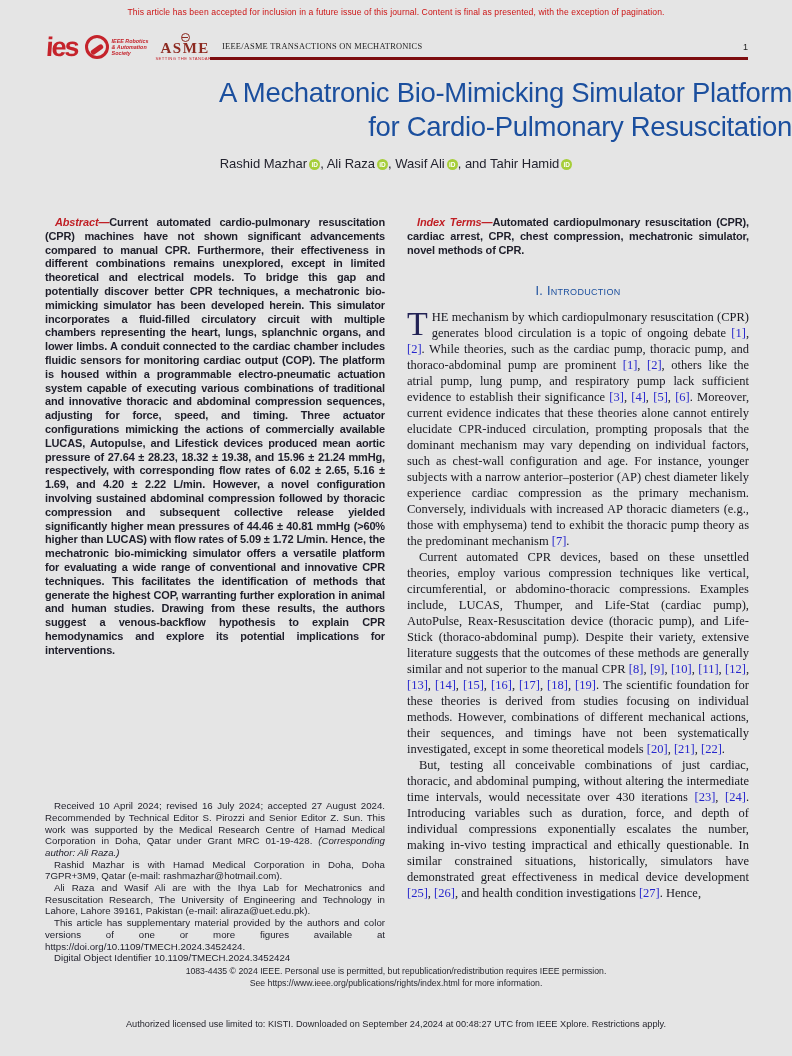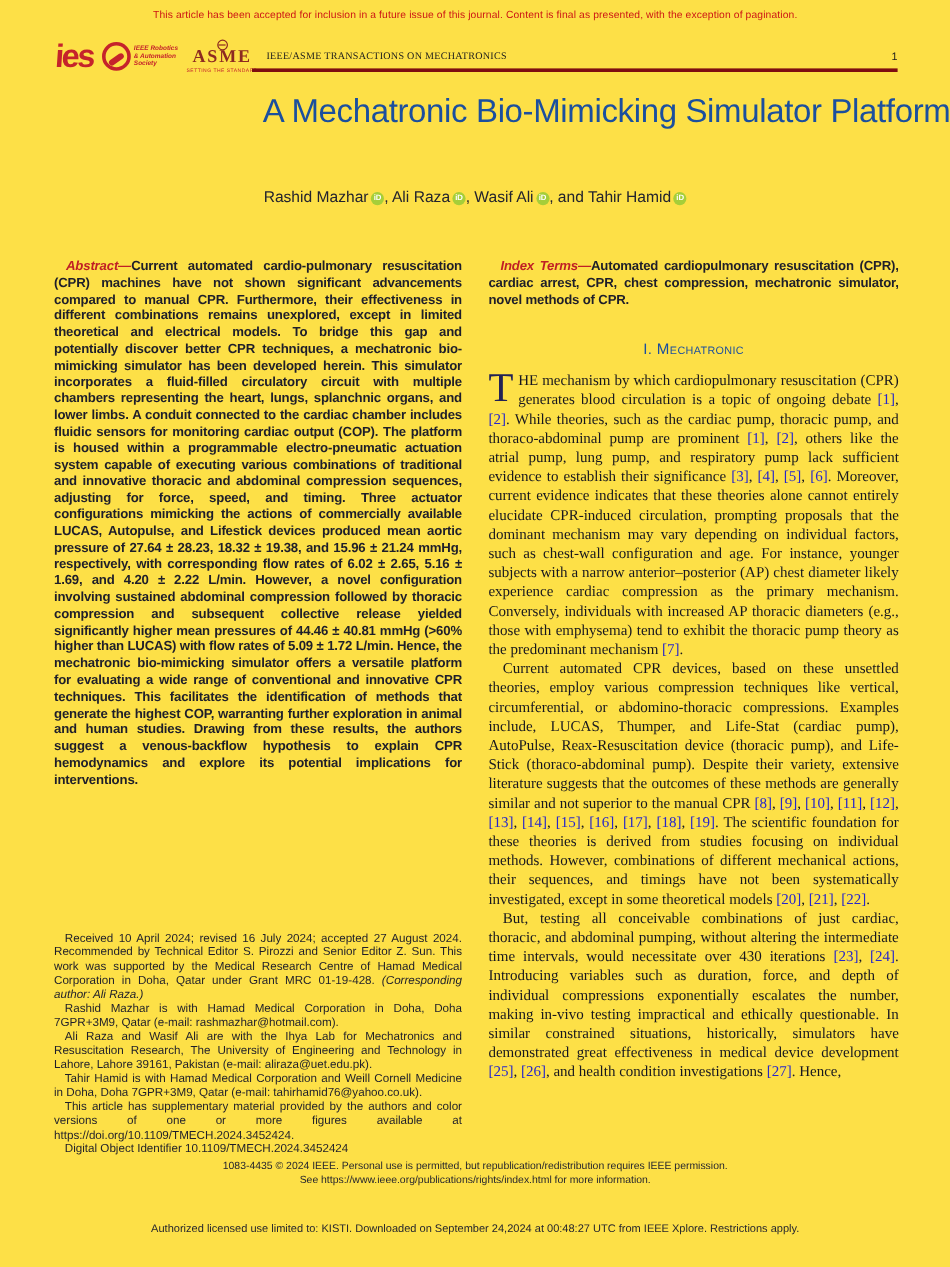--- a/index.html
+++ b/index.html
@@ -1,19 +1,19 @@
 <!DOCTYPE html>
 <html><head>
 <meta charset="utf-8">
 <style>
   * { margin:0; padding:0; box-sizing:border-box; }
   html,body { background:#888; }
   .page {
     position:relative; width:792px; height:1056px; margin:0 auto;
-    background:#fde047; overflow:hidden;
+    background:#e5e5e5; overflow:hidden;
     font-family:"Liberation Sans", sans-serif; color:#1c1c28;
   }
   
   .banner {
     position:absolute; top:7px; left:0; width:100%;
     text-align:center; font-size:8.6px; color:#cc1414; letter-spacing:0.1px;
   }
   
   .logos { position:absolute; left:46px; top:30px; height:34px; display:flex; align-items:center; gap:7px; }
   .ies-text {
@@ -96,43 +96,43 @@
         <span class="asme-tagline">SETTING THE STANDARD</span>
       </span>
   </div>
 
   <div class="journal-name">IEEE/ASME TRANSACTIONS ON MECHATRONICS</div>
   <div class="page-number">1</div>
   <div class="header-rule"></div>
 
   <div class="paper-title">
     <span>A Mechatronic Bio-Mimicking Simulator Platform</span><br>
+    <span>for Cardio-Pulmonary Resuscitation</span>
   </div>
 
   <div class="author-line"><span>Rashid Mazhar</span><span class="orcid"><span>iD</span></span><span>, </span><span>Ali Raza</span><span class="orcid"><span>iD</span></span><span>, </span><span>Wasif Ali</span><span class="orcid"><span>iD</span></span><span>, and </span><span>Tahir Hamid</span><span class="orcid"><span>iD</span></span></div>
 
   <div class="columns">
 
     <div class="col-left">
       <p class="abstract-p"><span class="red-label">Abstract—</span><span>Current automated cardio-pulmonary resuscitation (CPR) machines have not shown significant advancements compared to manual CPR. Furthermore, their effectiveness in different combinations remains unexplored, except in limited theoretical and electrical models. To bridge this gap and potentially discover better CPR techniques, a mechatronic bio-mimicking simulator has been developed herein. This simulator incorporates a fluid-filled circulatory circuit with multiple chambers representing the heart, lungs, splanchnic organs, and lower limbs. A conduit connected to the cardiac chamber includes fluidic sensors for monitoring cardiac output (COP). The platform is housed within a programmable electro-pneumatic actuation system capable of executing various combinations of traditional and innovative thoracic and abdominal compression sequences, adjusting for force, speed, and timing. Three actuator configurations mimicking the actions of commercially available LUCAS, Autopulse, and Lifestick devices produced mean aortic pressure of 27.64 ± 28.23, 18.32 ± 19.38, and 15.96 ± 21.24 mmHg, respectively, with corresponding flow rates of 6.02 ± 2.65, 5.16 ± 1.69, and 4.20 ± 2.22 L/min. However, a novel configuration involving sustained abdominal compression followed by thoracic compression and subsequent collective release yielded significantly higher mean pressures of 44.46 ± 40.81 mmHg (&gt;60% higher than LUCAS) with flow rates of 5.09 ± 1.72 L/min. Hence, the mechatronic bio-mimicking simulator offers a versatile platform for evaluating a wide range of conventional and innovative CPR techniques. This facilitates the identification of methods that generate the highest COP, warranting further exploration in animal and human studies. Drawing from these results, the authors suggest a venous-backflow hypothesis to explain CPR hemodynamics and explore its potential implications for interventions.</span></p>
 
       <div class="footnote-block">
         <p><span>Received 10 April 2024; revised 16 July 2024; accepted 27 August 2024. Recommended by Technical Editor S. Pirozzi and Senior Editor Z. Sun. This work was supported by the Medical Research Centre of Hamad Medical Corporation in Doha, Qatar under Grant MRC 01-19-428. </span><span class="it">(Corresponding author: Ali Raza.)</span></p>
         <p>Rashid Mazhar is with Hamad Medical Corporation in Doha, Doha 7GPR+3M9, Qatar (e-mail: rashmazhar@hotmail.com).</p>
         <p>Ali Raza and Wasif Ali are with the Ihya Lab for Mechatronics and Resuscitation Research, The University of Engineering and Technology in Lahore, Lahore 39161, Pakistan (e-mail: aliraza@uet.edu.pk).</p>
-        <p>Tahir Hamid is with Hamad Medical Corporation and Weill Cornell Medicine in Doha, Doha 7GPR+3M9, Qatar (e-mail: tahirhamid76@yahoo.co.uk).</p>
         <p>This article has supplementary material provided by the authors and color versions of one or more figures available at https://doi.org/10.1109/TMECH.2024.3452424.</p>
         <p>Digital Object Identifier 10.1109/TMECH.2024.3452424</p>
       </div>
     </div>
 
     <div class="col-right">
       <p class="index-p"><span class="red-label">Index Terms—</span><span>Automated cardiopulmonary resuscitation (CPR), cardiac arrest, CPR, chest compression, mechatronic simulator, novel methods of CPR.</span></p>
 
-      <h2 class="section-heading"><span>I.</span> <span class="sc">Mechatronic</span></h2>
+      <h2 class="section-heading"><span>I.</span> <span class="sc">Introduction</span></h2>
 
       <p class="intro-p first"><span class="dropcap">T</span><span>HE mechanism by which cardiopulmonary resuscitation (CPR) generates blood circulation is a topic of ongoing debate <span class="cite">[1]</span>, <span class="cite">[2]</span>. While theories, such as the cardiac pump, thoracic pump, and thoraco-abdominal pump are prominent <span class="cite">[1]</span>, <span class="cite">[2]</span>, others like the atrial pump, lung pump, and respiratory pump lack sufficient evidence to establish their significance <span class="cite">[3]</span>, <span class="cite">[4]</span>, <span class="cite">[5]</span>, <span class="cite">[6]</span>. Moreover, current evidence indicates that these theories alone cannot entirely elucidate CPR-induced circulation, prompting proposals that the dominant mechanism may vary depending on individual factors, such as chest-wall configuration and age. For instance, younger subjects with a narrow anterior–posterior (AP) chest diameter likely experience cardiac compression as the primary mechanism. Conversely, individuals with increased AP thoracic diameters (e.g., those with emphysema) tend to exhibit the thoracic pump theory as the predominant mechanism <span class="cite">[7]</span>.</span></p>
       <p class="intro-p">Current automated CPR devices, based on these unsettled theories, employ various compression techniques like vertical, circumferential, or abdomino-thoracic compressions. Examples include, LUCAS, Thumper, and Life-Stat (cardiac pump), AutoPulse, Reax-Resuscitation device (thoracic pump), and Life-Stick (thoraco-abdominal pump). Despite their variety, extensive literature suggests that the outcomes of these methods are generally similar and not superior to the manual CPR <span class="cite">[8]</span>, <span class="cite">[9]</span>, <span class="cite">[10]</span>, <span class="cite">[11]</span>, <span class="cite">[12]</span>, <span class="cite">[13]</span>, <span class="cite">[14]</span>, <span class="cite">[15]</span>, <span class="cite">[16]</span>, <span class="cite">[17]</span>, <span class="cite">[18]</span>, <span class="cite">[19]</span>. The scientific foundation for these theories is derived from studies focusing on individual methods. However, combinations of different mechanical actions, their sequences, and timings have not been systematically investigated, except in some theoretical models <span class="cite">[20]</span>, <span class="cite">[21]</span>, <span class="cite">[22]</span>.</p>
       <p class="intro-p">But, testing all conceivable combinations of just cardiac, thoracic, and abdominal pumping, without altering the intermediate time intervals, would necessitate over 430 iterations <span class="cite">[23]</span>, <span class="cite">[24]</span>. Introducing variables such as duration, force, and depth of individual compressions exponentially escalates the number, making in-vivo testing impractical and ethically questionable. In similar constrained situations, historically, simulators have demonstrated great effectiveness in medical device development <span class="cite">[25]</span>, <span class="cite">[26]</span>, and health condition investigations <span class="cite">[27]</span>. Hence,</p>
     </div>
 
   </div>
 
   <div class="copyright">
     <span>1083-4435 © 2024 IEEE. Personal use is permitted, but republication/redistribution requires IEEE permission.</span><br>

